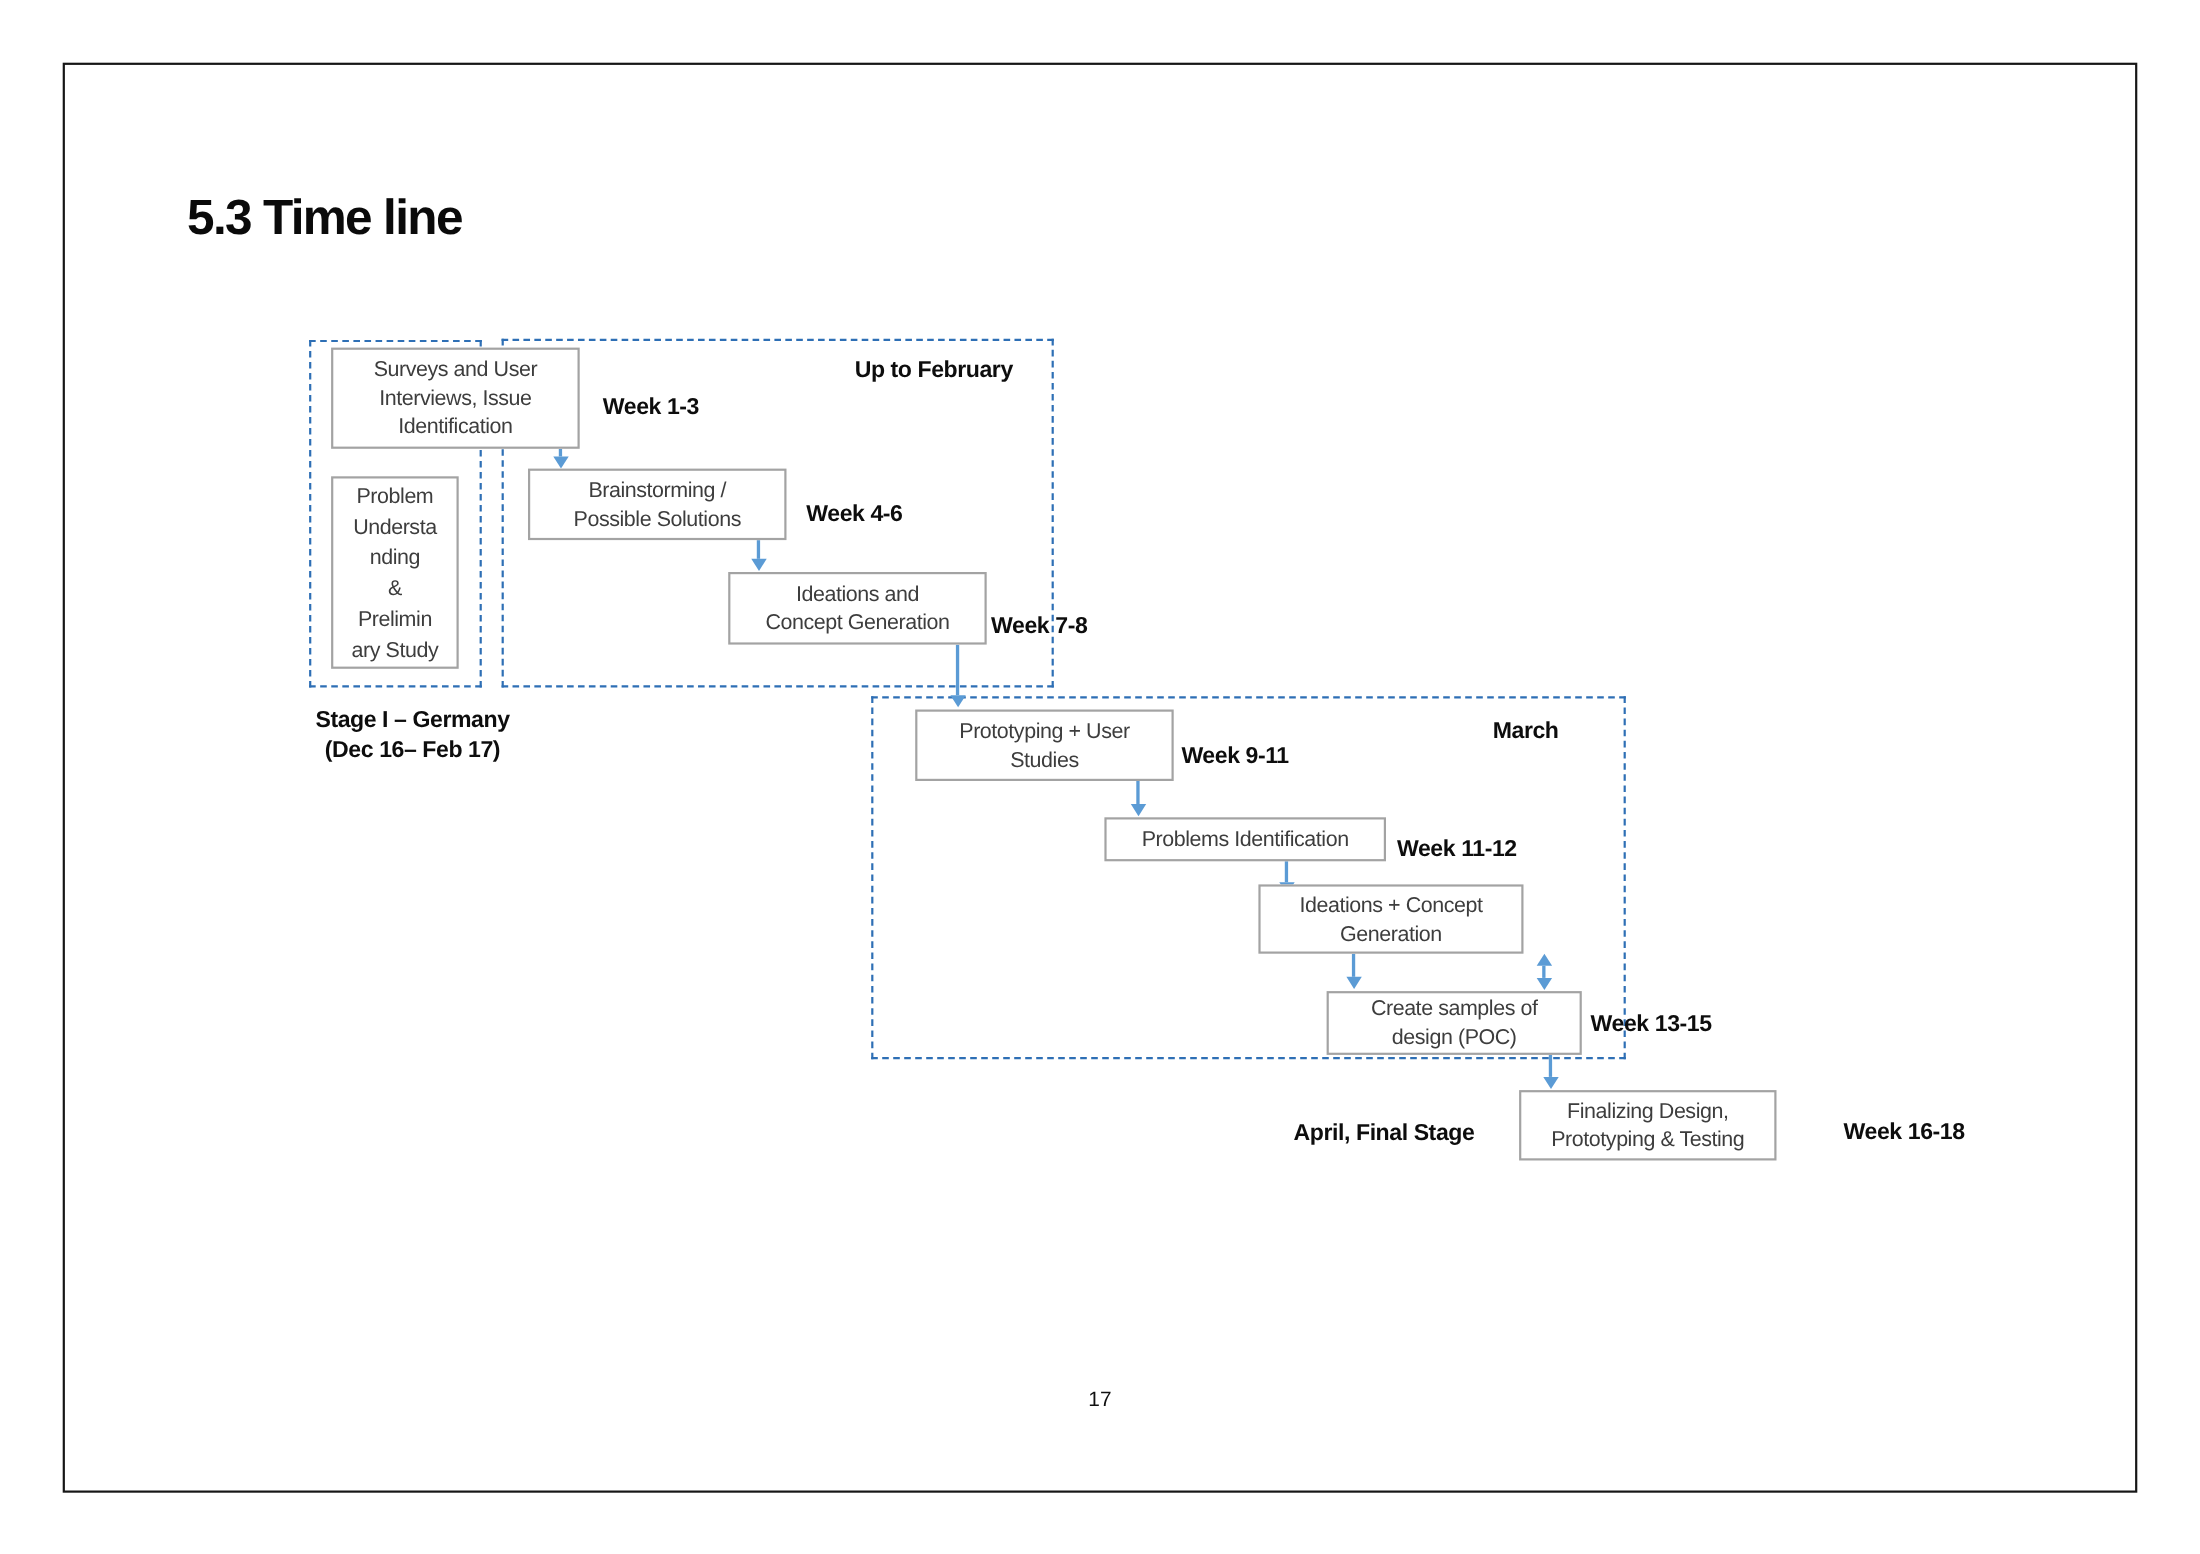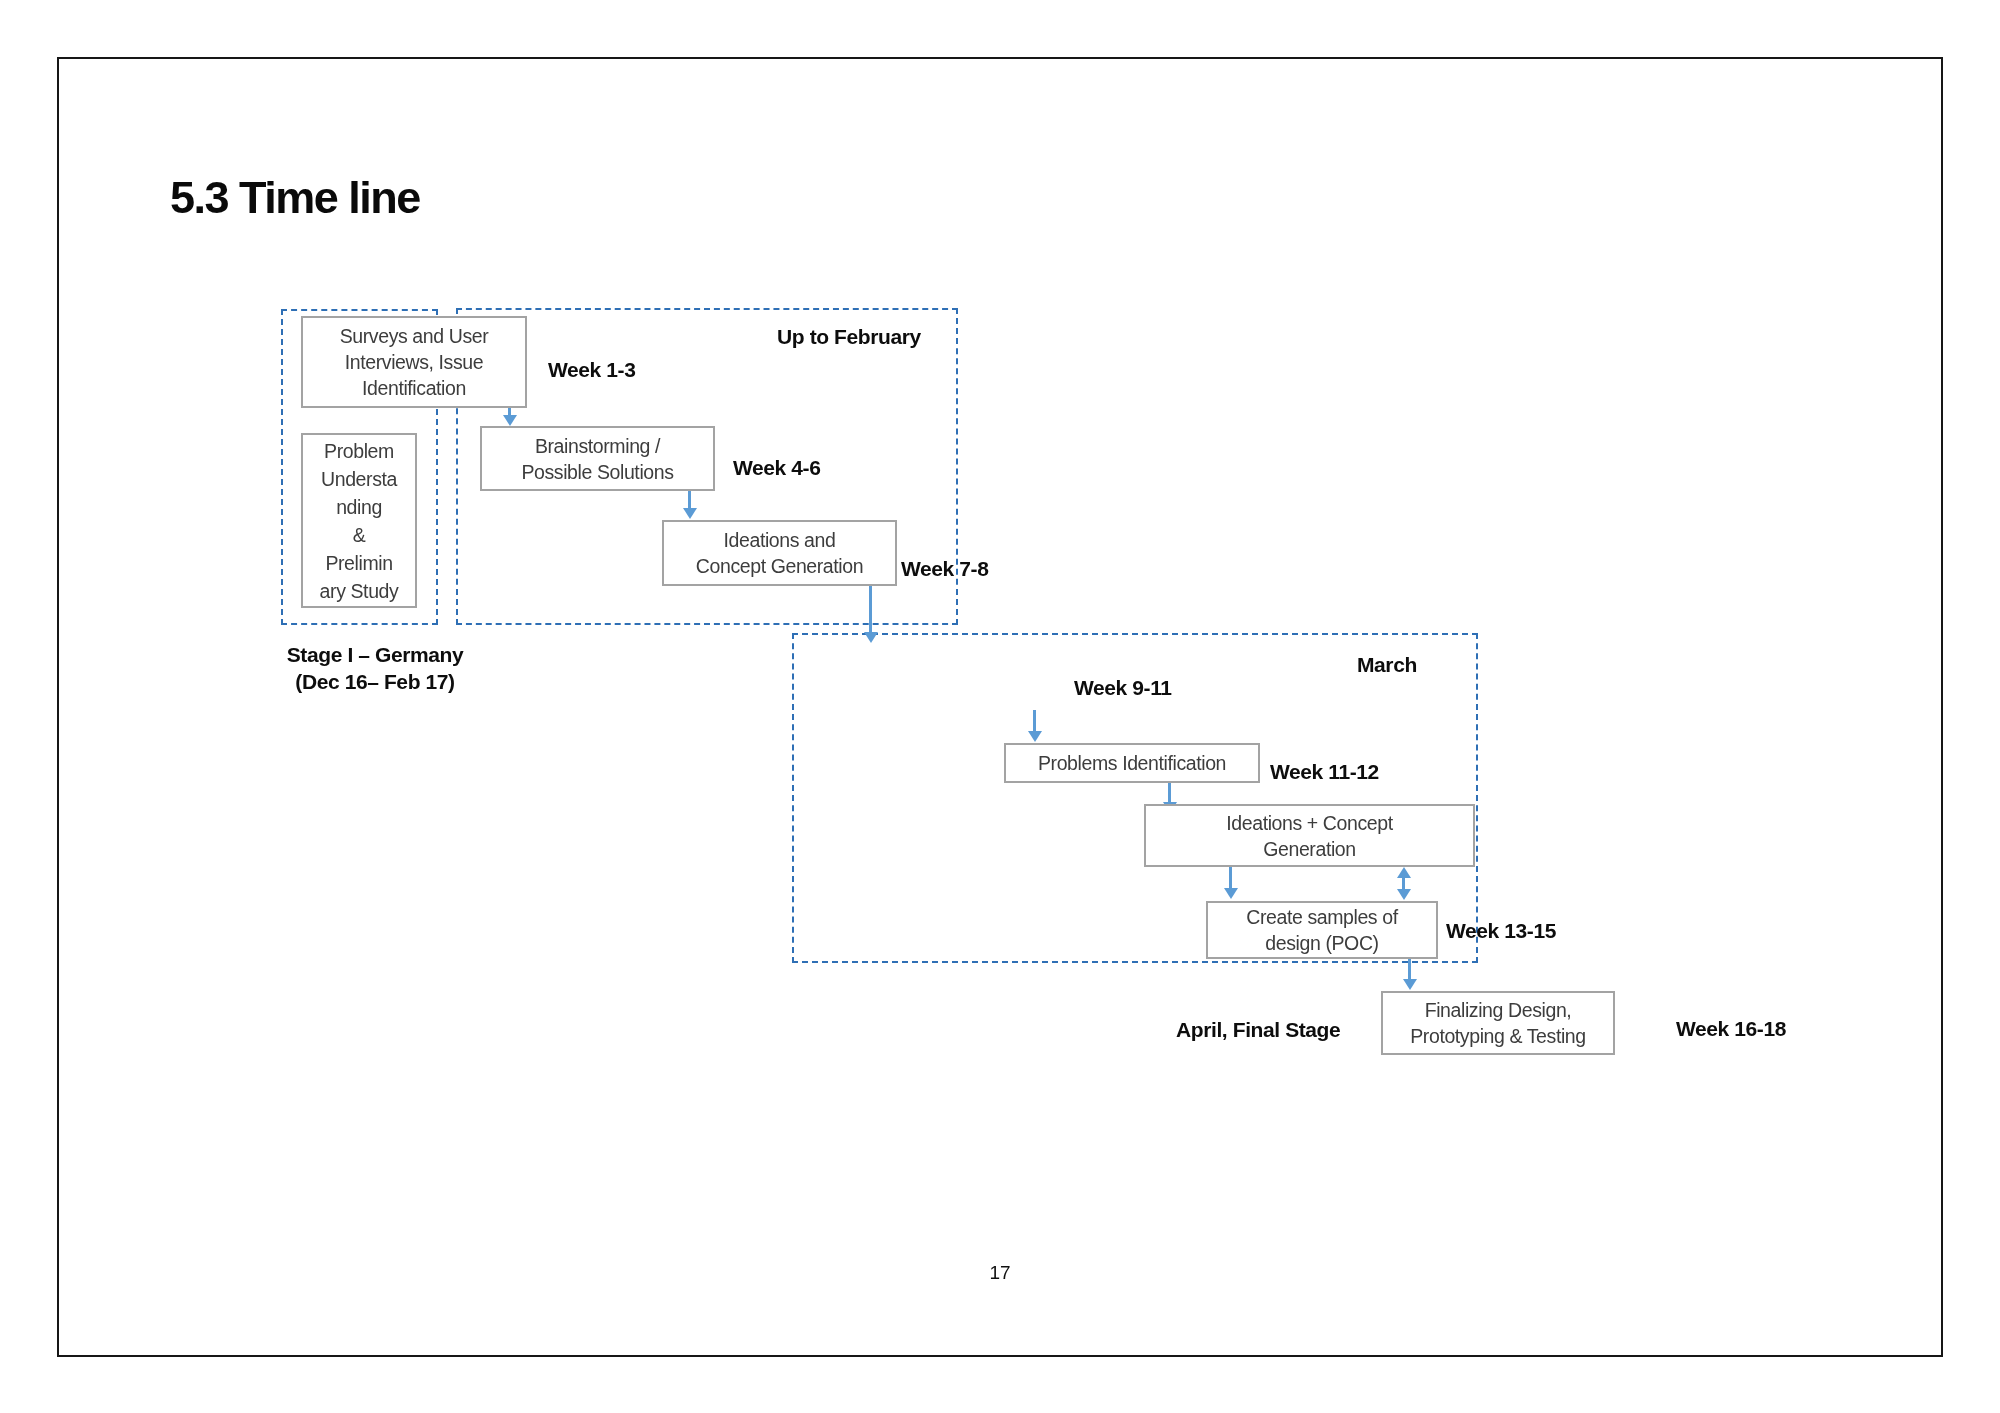--- a/index.html
+++ b/index.html
@@ -86,22 +86,24 @@
   <div class="box tall" style="left:301px;top:433px;width:116px;height:175px;">Problem
 Understa
 nding
 &amp;
 Prelimin
 ary Study</div>
   <div class="box" style="left:480px;top:426px;width:235px;height:65px;">Brainstorming /
 Possible Solutions</div>
   <div class="box" style="left:662px;top:520px;width:235px;height:66px;">Ideations and
 Concept Generation</div>
+  <div class="box" style="left:832px;top:645px;width:235px;height:65px;">Prototyping + User
+Studies</div>
   <div class="box" style="left:1004px;top:743px;width:256px;height:40px;">Problems Identification</div>
-  <div class="box" style="left:1144px;top:804px;width:331px;height:63px;">Ideations + Concept
+  <div class="box" style="left:1144px;top:804px;width:241px;height:63px;">Ideations + Concept
 Generation</div>
   <div class="box" style="left:1206px;top:901px;width:232px;height:58px;">Create samples of
 design (POC)</div>
   <div class="box" style="left:1381px;top:991px;width:234px;height:64px;">Finalizing Design,
 Prototyping &amp; Testing</div>
 
   <div class="blabel nowrap" style="left:548px;top:356px;">Week 1-3</div>
   <div class="blabel nowrap" style="left:733px;top:454px;">Week 4-6</div>
   <div class="blabel nowrap" style="left:901px;top:555px;text-align:center;">Week 7-8</div>
   <div class="blabel nowrap" style="left:1074px;top:674px;">Week 9-11</div>

